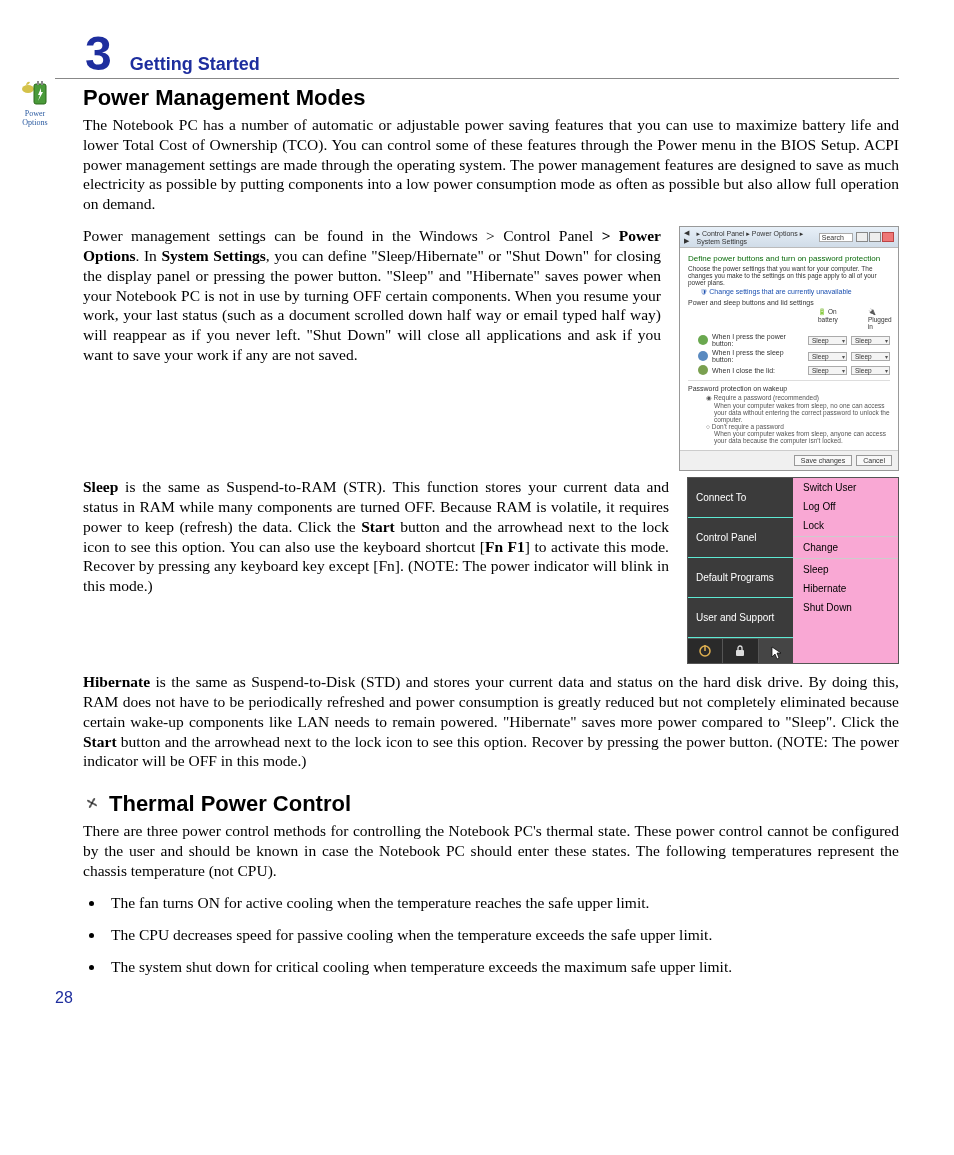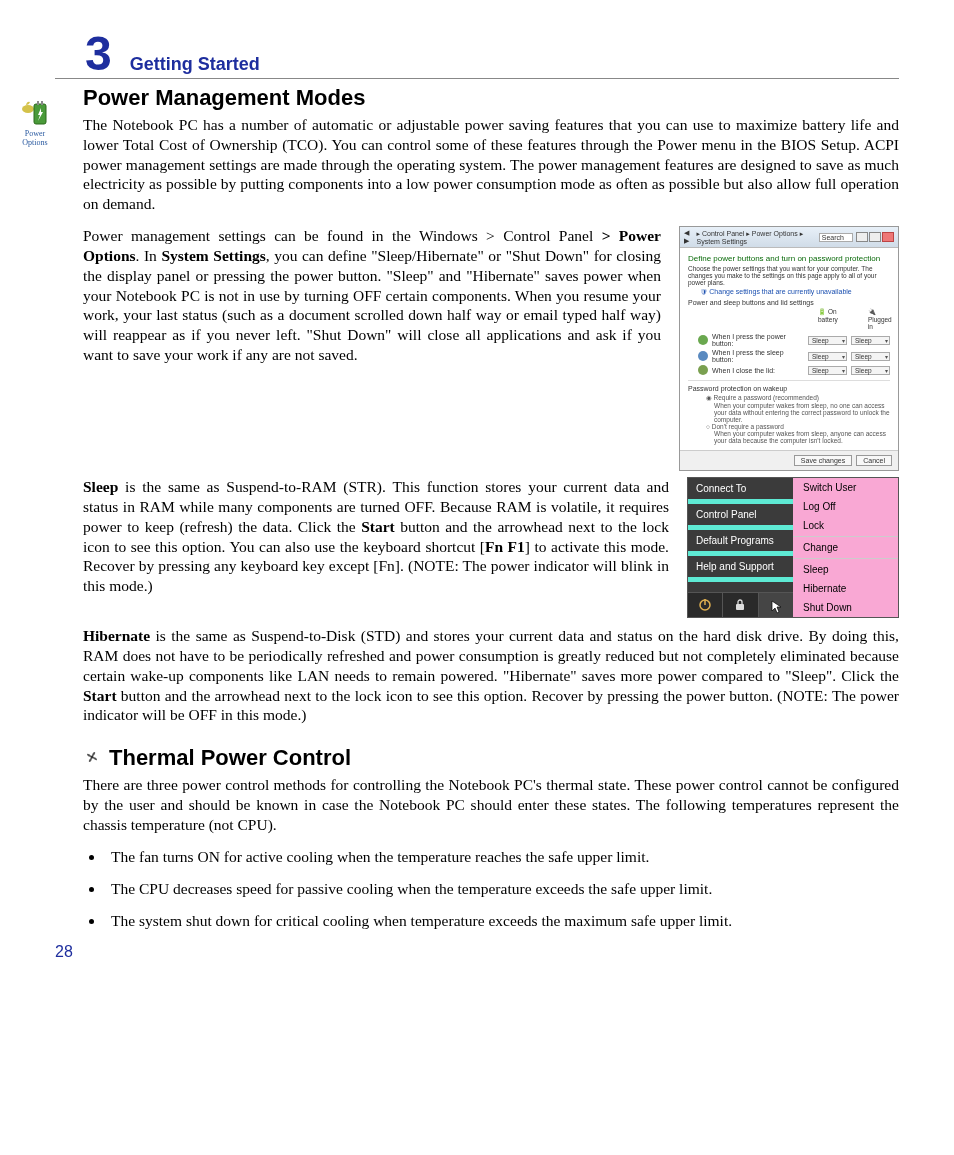--- a/index.html
+++ b/index.html
@@ -31,21 +31,21 @@
   }
   .chapter-title {
     font-family: Arial, Helvetica, sans-serif;
     font-weight: bold;
     font-size: 18px;
     color: #1e2e9e;
   }
   .power-icon {
     position: absolute;
     left: 15px;
-    top: 99px;
+    top: 79px;
     text-align: center;
     font-size: 8px;
     color: #2a5aa0;
     width: 40px;
   }
   .power-icon svg { display: block; margin: 0 auto 2px auto; }
   h2 {
     font-family: Arial, Helvetica, sans-serif;
     font-weight: bold;
     font-size: 22px;
@@ -119,21 +119,21 @@
     display: flex;
     flex: none;
     width: 210px;
   }
   .sm-left {
     background: #3b3b3b;
     color: #fff;
     width: 105px;
     display:flex; flex-direction:column;
   }
-  .sm-left .item { padding: 5px 8px; border-bottom: 5px solid #5eead4;}
+  .sm-left .item { padding: 14px 8px; border-bottom: 1px solid #5eead4;}
   .sm-left .bottom {
     margin-top:auto; display:flex; background:#2a2a2a;
     border-top:1px solid #555; height:24px;
   }
   .sm-left .bbtn {
     flex:1; display:flex; align-items:center; justify-content:center;
     border-right:1px solid #555; color:#ddd;
   }
   .sm-left .bbtn:last-child{ border-right:none; background:#454545;}
   .sm-right {
@@ -244,21 +244,21 @@
       <div class="text">
         <p class="body-text">
           <b>Sleep</b><span> is the same as Suspend-to-RAM (STR). This function stores your current data and status in RAM while many components are turned OFF. Because RAM is volatile, it requires power to keep (refresh) the data. Click the </span><b>Start</b><span> button and the arrowhead next to the lock icon to see this option. You can also use the keyboard shortcut [</span><b>Fn F1</b><span>] to activate this mode. Recover by pressing any keyboard key except [Fn]. (NOTE: The power indicator will blink in this mode.)</span>
         </p>
       </div>
       <div class="startmenu">
         <div class="sm-left">
           <div class="item">Connect To</div>
           <div class="item">Control Panel</div>
           <div class="item">Default Programs</div>
-          <div class="item">Help and Support</div>
+          <div class="item">User and Support</div>
           <div class="bottom">
             <div class="bbtn">
               <svg width="14" height="14" viewBox="0 0 14 14">
                   <circle cx="7" cy="7" r="5" fill="none" stroke="#e0b050" stroke-width="1.5"></circle>
                   <line x1="7" y1="1" x2="7" y2="7" stroke="#e0b050" stroke-width="1.5"></line>
                 </svg>
             </div>
             <div class="bbtn">
               <svg width="12" height="12" viewBox="0 0 12 12">
                   <rect x="2" y="5" width="8" height="6" rx="1" fill="#ddd"></rect>

